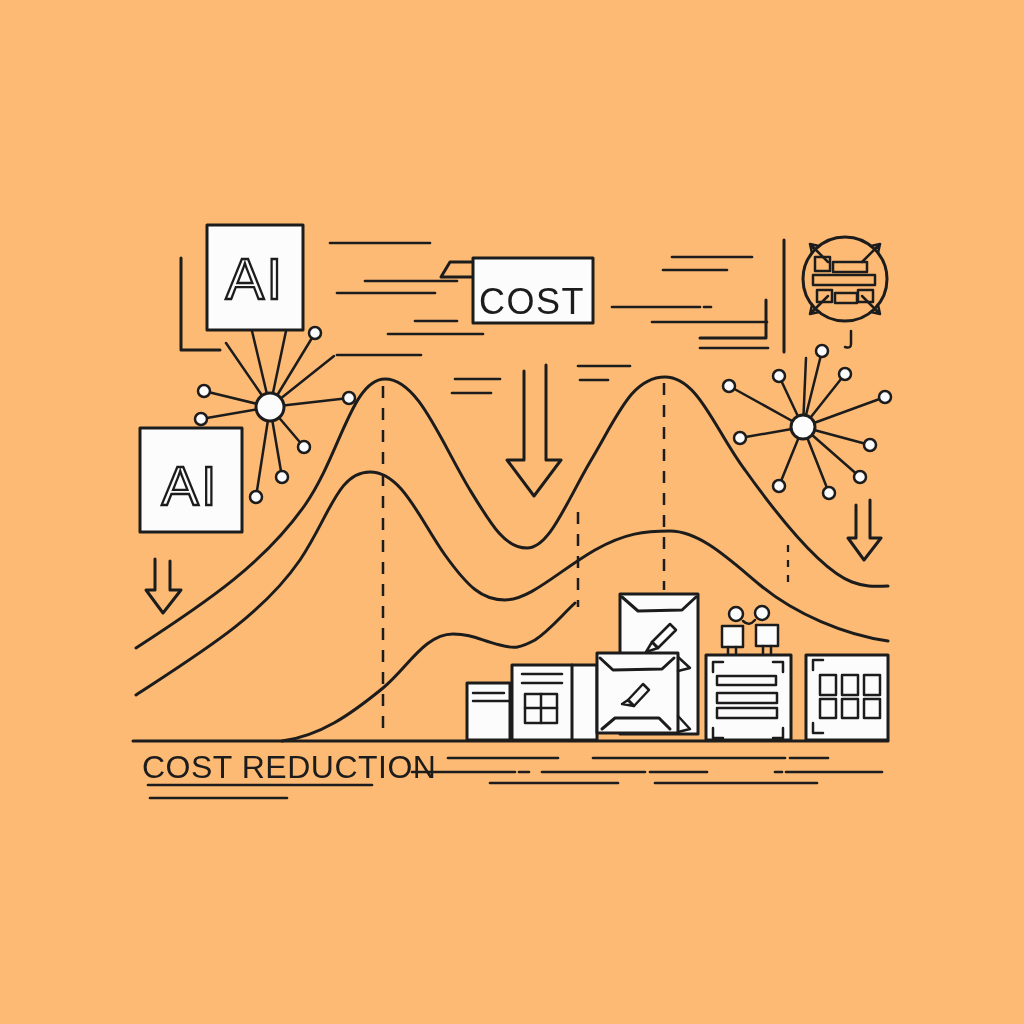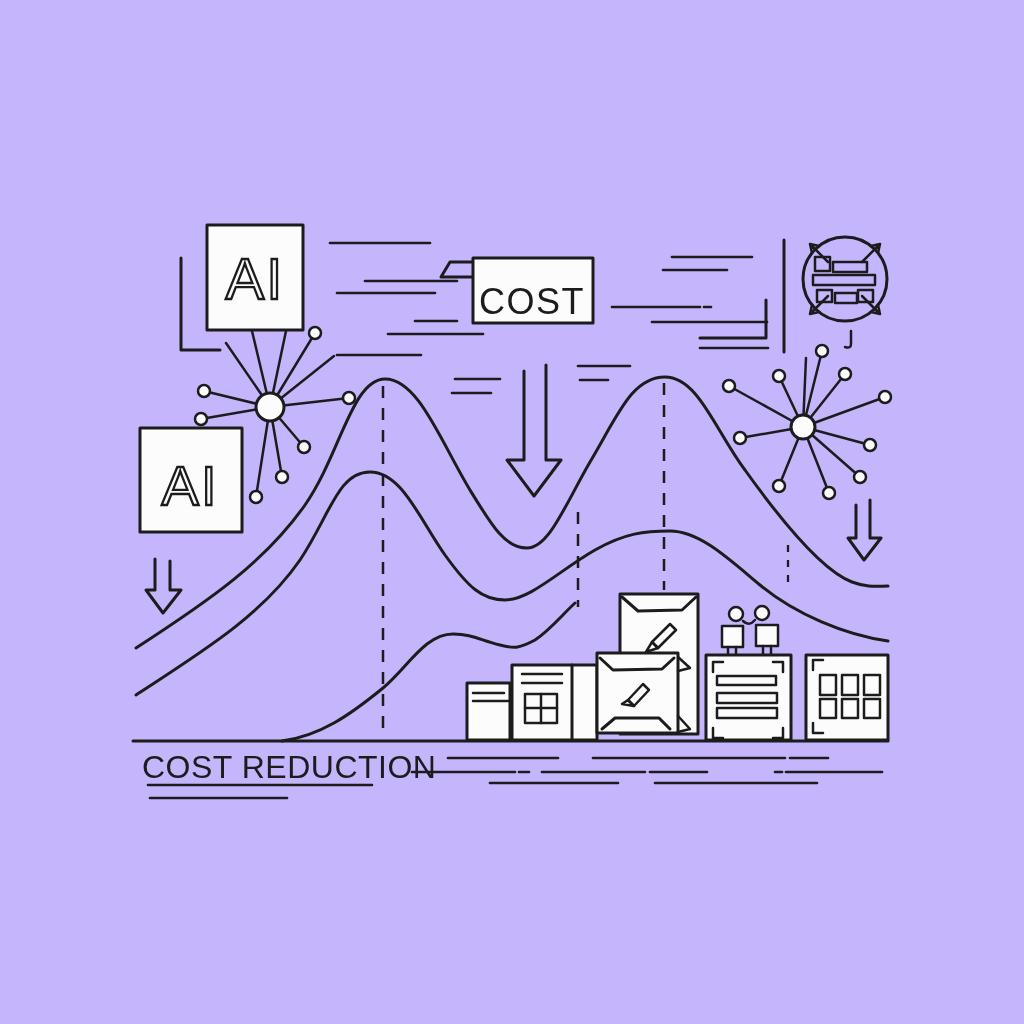--- a/index.html
+++ b/index.html
@@ -1,16 +1,16 @@
 <!DOCTYPE html>
 <html><head>
 <meta charset="utf-8">
 <style>
   html,body{margin:0;padding:0;background:#fcfcfc;}
-  #stage{position:relative;width:1024px;height:1024px;background:#c4b5fd;overflow:hidden;}
+  #stage{position:relative;width:1024px;height:1024px;background:#fdba74;overflow:hidden;}
   svg{position:absolute;left:0;top:0;}
   .ln{stroke:#1c1c1c;stroke-width:3;fill:none;stroke-linecap:round;stroke-linejoin:round;}
   .ln2{stroke:#1c1c1c;stroke-width:2.5;fill:none;stroke-linecap:round;stroke-linejoin:round;}
   .speed{stroke:#1c1c1c;stroke-width:2.7;fill:none;stroke-linecap:round;}
   .dash{stroke:#1c1c1c;stroke-width:2.5;fill:none;stroke-dasharray:12 10;}
   .dash-s{stroke:#1c1c1c;stroke-width:2.3;fill:none;stroke-dasharray:7 8;}
   .bgfill{fill:#fcfcfc;stroke:#1c1c1c;stroke-width:3;stroke-linejoin:round;}
   .bgfill2{fill:#fcfcfc;stroke:#1c1c1c;stroke-width:2.5;stroke-linejoin:round;}
   .txt{font-family:"Liberation Sans",sans-serif;fill:#1c1c1c;}
   .txt-ai{font-family:"Liberation Sans",sans-serif;font-size:58px;letter-spacing:2px;

